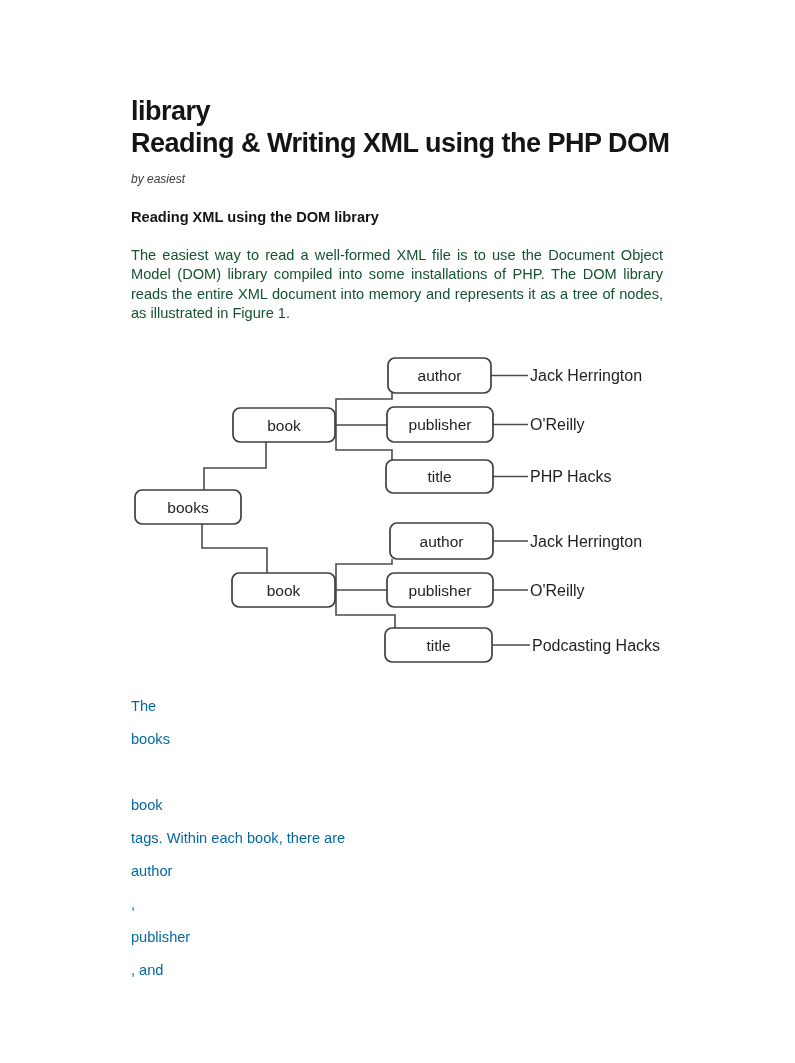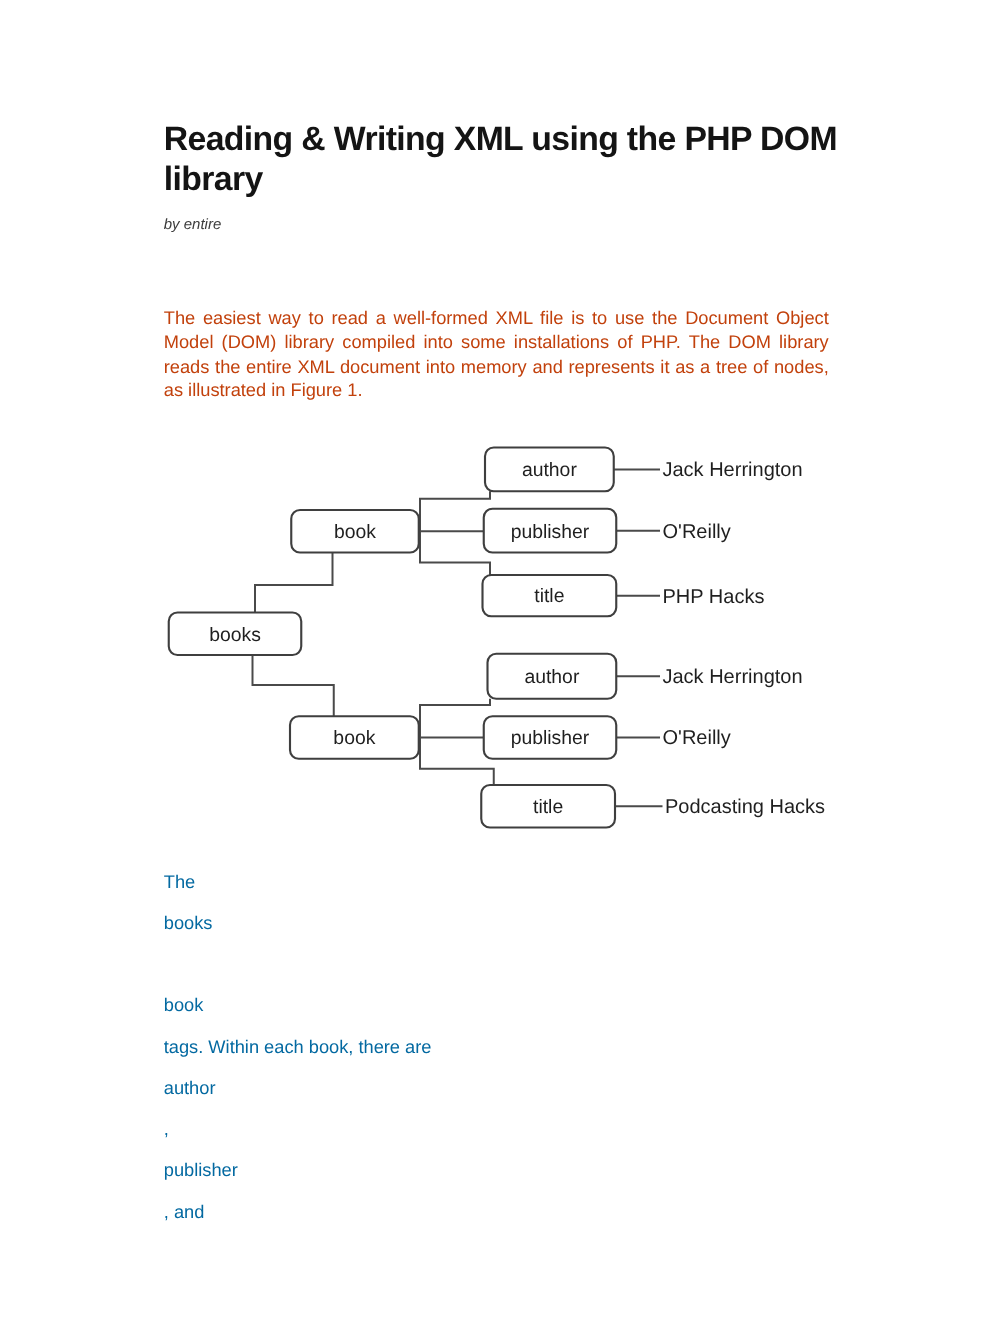--- a/index.html
+++ b/index.html
@@ -34,21 +34,21 @@
     font-size: 14.6px;
     font-weight: 700;
     color: #141414;
   }
   .paragraph {
     left: 131px; top: 246px;
     width: 532px;
     font-size: 14.6px;
     line-height: 19.4px;
     text-align: justify;
-    color: #c2410c;
+    color: #14532d;
   }
   .figure-caption {
     left: 131px; top: 324px;
     font-size: 14.6px;
     font-weight: 700;
     color: #141414;
   }
   .figure-svg { left: 125px; top: 348px; }
 
   .node-label {
@@ -82,26 +82,27 @@
     font-size: 14px;
     color: #565656;
   }
 </style>
 </head>
 <body>
 
 <div class="page">
 
   <div class="abs doc-title">
+    <div>library</div>
     <div>Reading &amp; Writing XML using the PHP DOM</div>
-    <div>library</div>
   </div>
 
-  <div class="abs byline">by entire</div>
+  <div class="abs byline">by easiest</div>
 
+  <div class="abs section-heading">Reading XML using the DOM library</div>
 
   <div class="abs paragraph">The easiest way to read a well-formed XML file is to use the Document Object Model (DOM) library compiled into some installations of PHP. The DOM library reads the entire XML document into memory and represents it as a tree of nodes, as illustrated in Figure 1.</div>
 
 
   <svg class="abs figure-svg" width="560" height="322" viewBox="125 348 560 322" xmlns="http://www.w3.org/2000/svg">
 
     <path class="connector" d="M 266 442 L 266 468 L 204 468 L 204 490"></path>
     <path class="connector" d="M 202 524 L 202 548 L 267 548 L 267 573"></path>
     <path class="connector" d="M 392 393 L 392 399 L 336 399 L 336 450 L 392 450 L 392 460"></path>
     <path class="connector" d="M 335 425 L 387 425"></path>

